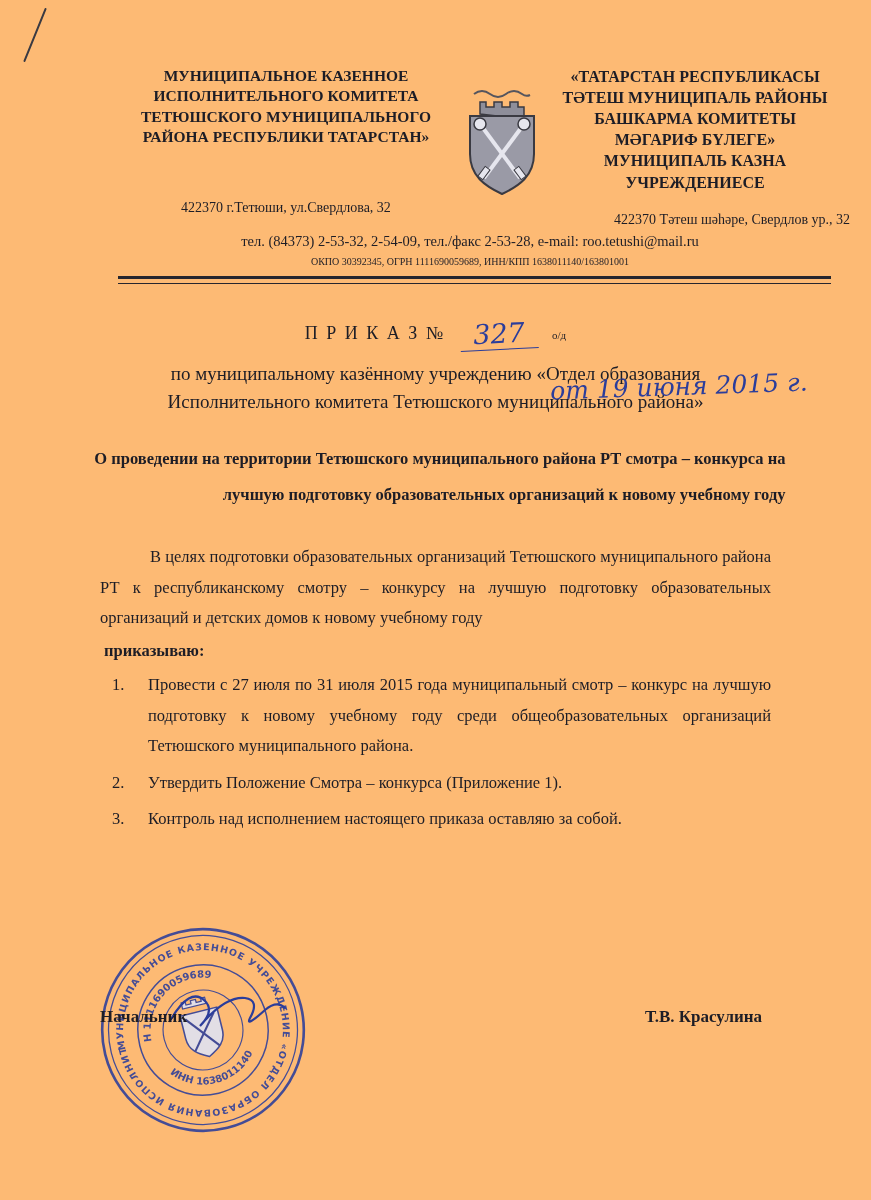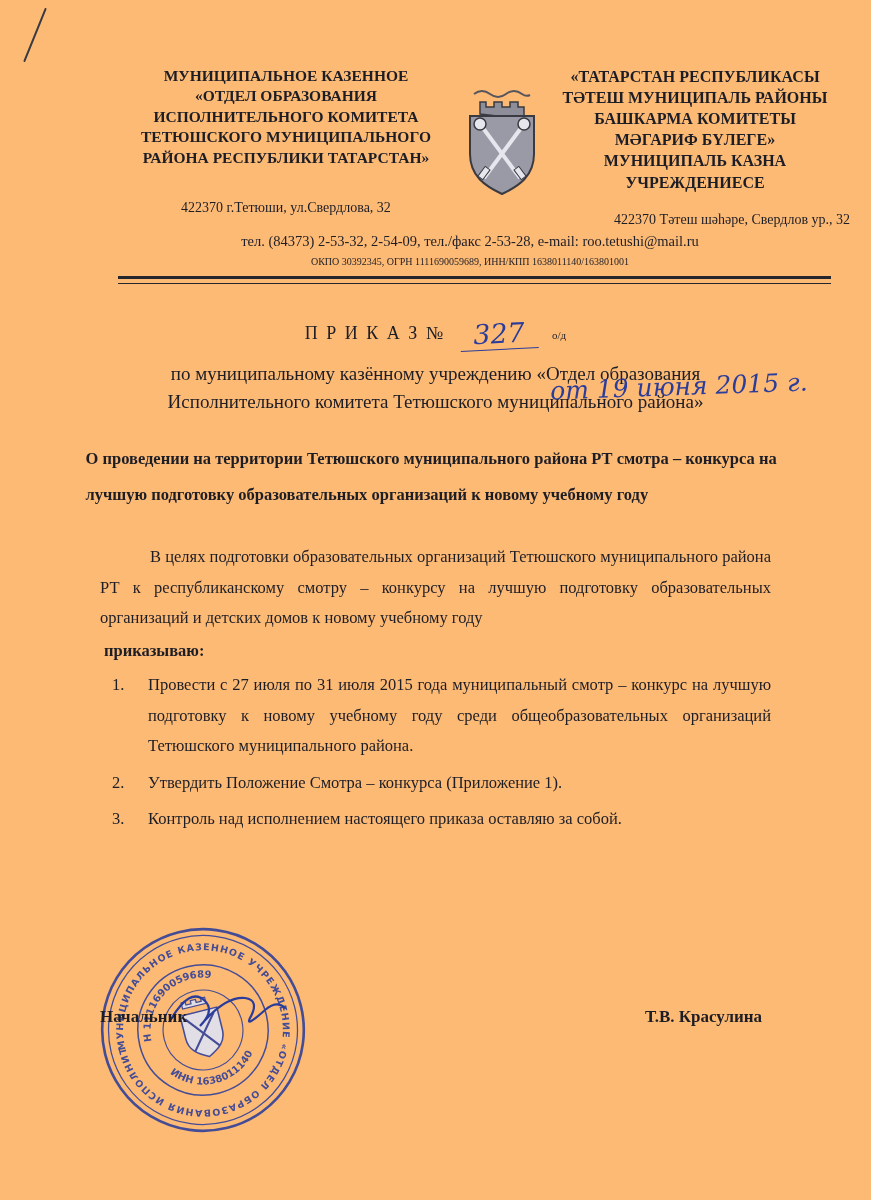--- a/index.html
+++ b/index.html
@@ -66,21 +66,21 @@
   .order-suffix{font-size:11px;}
   .order-subject{
     margin:10px auto 0 auto;width:660px;text-align:center;
     font-size:19px;line-height:1.45;
   }
   .hand-date{
     position:absolute;left:550px;top:372px;font-size:25px;
     transform:rotate(-2deg);white-space:nowrap;
   }
   .order-heading{
-    margin:26px auto 0 auto;width:700px;text-align:left;
+    margin:26px auto 0 auto;width:700px;text-align:right;
     font-weight:bold;font-size:16.5px;line-height:2.15;
   }
   
   .body-text{margin:30px 100px 0 100px;font-size:16.5px;line-height:1.85;}
   .intro{text-align:justify;text-indent:50px;margin:0;}
   .order-word{font-weight:bold;margin:2px 0 4px 4px;}
   .list{margin:0;}
   .list-item{display:flex;margin:4px 0 6px 0;}
   .list-item .num{width:48px;flex:0 0 48px;padding-left:12px;box-sizing:border-box;}
   .list-item .txt{flex:1;text-align:justify;}
@@ -95,21 +95,20 @@
 <body>
 
 <div class="page">
 
   <div class="scan-artifact"></div>
 
   <div class="header">
 
     <div class="org-left">
       <div>МУНИЦИПАЛЬНОЕ КАЗЕННОЕ</div>
-      <div>«ОТДЕЛ ОБРАЗОВАНИЯ</div>
       <div>ИСПОЛНИТЕЛЬНОГО КОМИТЕТА</div>
       <div>ТЕТЮШСКОГО МУНИЦИПАЛЬНОГО</div>
       <div>РАЙОНА РЕСПУБЛИКИ ТАТАРСТАН»</div>
     </div>
 
     <div class="emblem">
       <svg width="92" height="112" viewBox="0 0 92 112">
 
         <path d="M18 8 q8 -6 16 0 q8 6 16 0 q8 -6 16 0 q4 3 8 1" fill="none" stroke="#55555e" stroke-width="2"></path>
 

